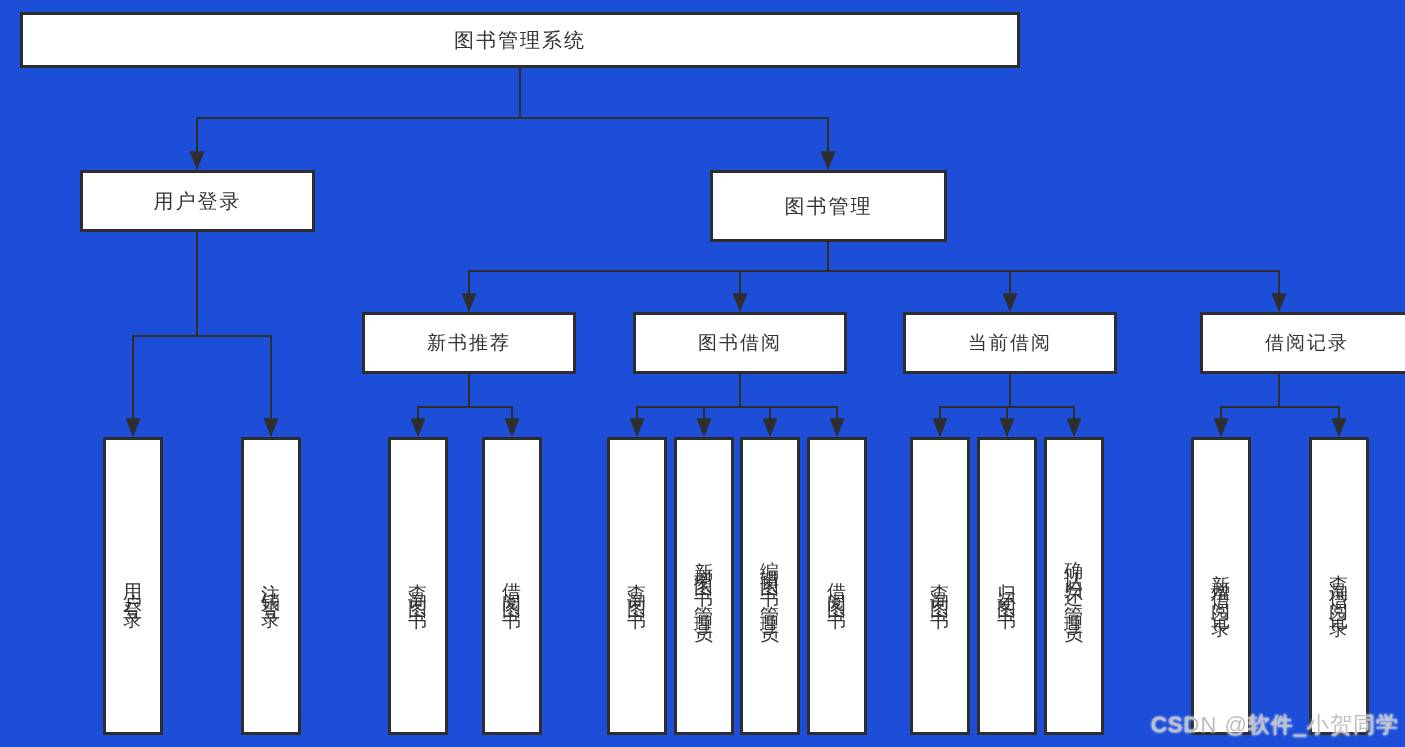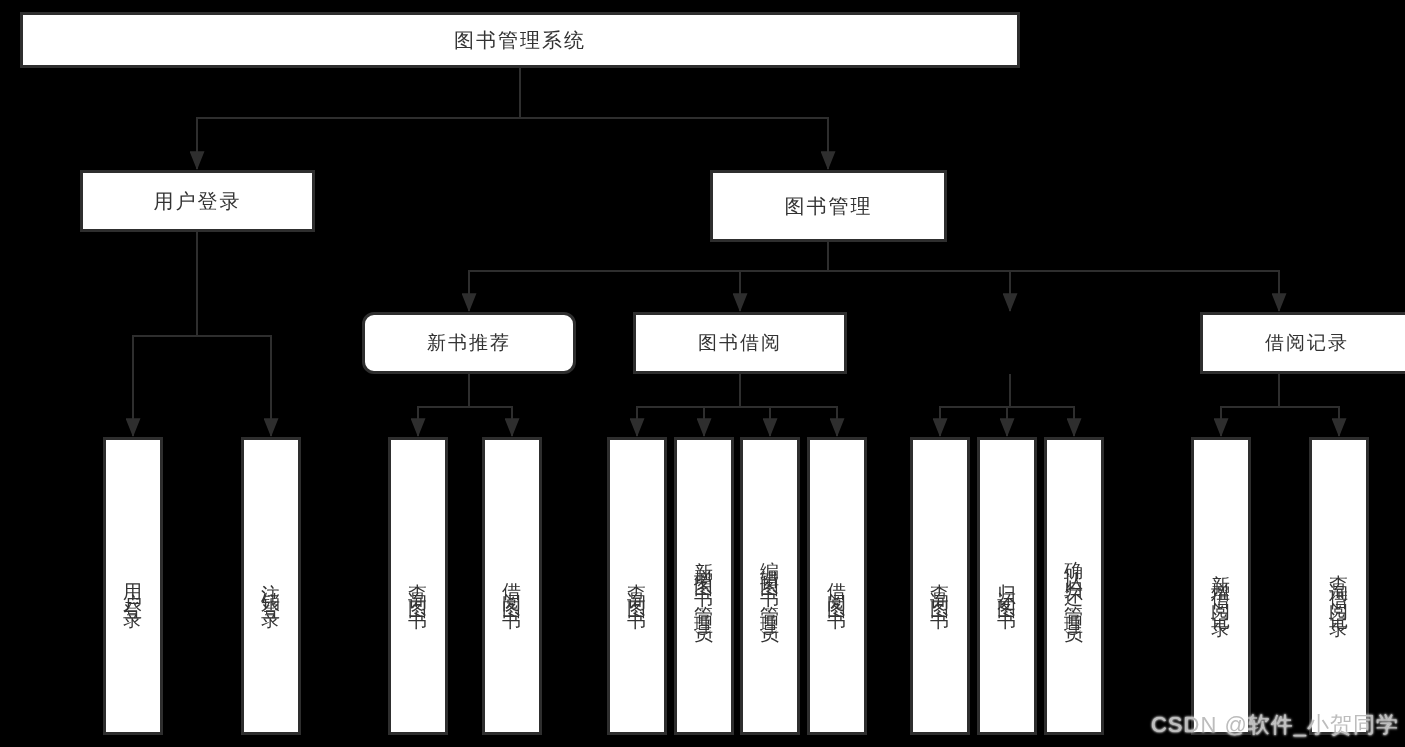--- a/index.html
+++ b/index.html
@@ -1,19 +1,19 @@
 <!DOCTYPE html>
 <html><head>
 <meta charset="utf-8">
 <style>
   html,body{margin:0;padding:0;background:#ffffff;}
   .canvas{
     position:relative;
     width:1405px;height:747px;
-    background:#000000;
+    background:#1d4ed8;
     font-family:"Liberation Sans", sans-serif;
     color:#333333;
     overflow:hidden;
   }
   .lines{position:absolute;left:0;top:0;z-index:0;}
   .node{
     position:absolute;
     box-sizing:border-box;
     background:#ffffff;
     border:3px solid #2e2e2e;
@@ -35,21 +35,21 @@
     line-height:1;
   }
   
   .b-root{left:20px;top:12px;width:1000px;height:56px;}
   
   .b-user{left:80px;top:170px;width:235px;height:62px;}
   .b-book{left:710px;top:170px;width:237px;height:72px;}
   
   .l3{top:312px;width:214px;height:62px;}
   .l3 .lbl{font-size:19px;}
-  .b-l3-0{left:362px;border-radius:12px;}
+  .b-l3-0{left:362px;}
   .b-l3-1{left:633px;}
   .b-l3-2{left:903px;}
   .b-l3-3{left:1200px;}
   
   .leaf{top:437px;width:60px;height:298px;}
   .lf-u0{left:103px;}
   .lf-u1{left:241px;}
   .lf-n0{left:388px;}
   .lf-n1{left:482px;}
   .lf-b0{left:607px;}
@@ -117,20 +117,23 @@
   <div class="node b-book">
     <span class="lbl">图书管理</span>
   </div>
 
   <div class="node l3 b-l3-0">
     <span class="lbl">新书推荐</span>
   </div>
   <div class="node l3 b-l3-1">
     <span class="lbl">图书借阅</span>
   </div>
+  <div class="node l3 b-l3-2">
+    <span class="lbl">当前借阅</span>
+  </div>
   <div class="node l3 b-l3-3">
     <span class="lbl">借阅记录</span>
   </div>
 
   <div class="node leaf lf-u0">
     <span class="lbl">用户登录</span>
   </div>
   <div class="node leaf lf-u1">
     <span class="lbl">注销登录</span>
   </div>

